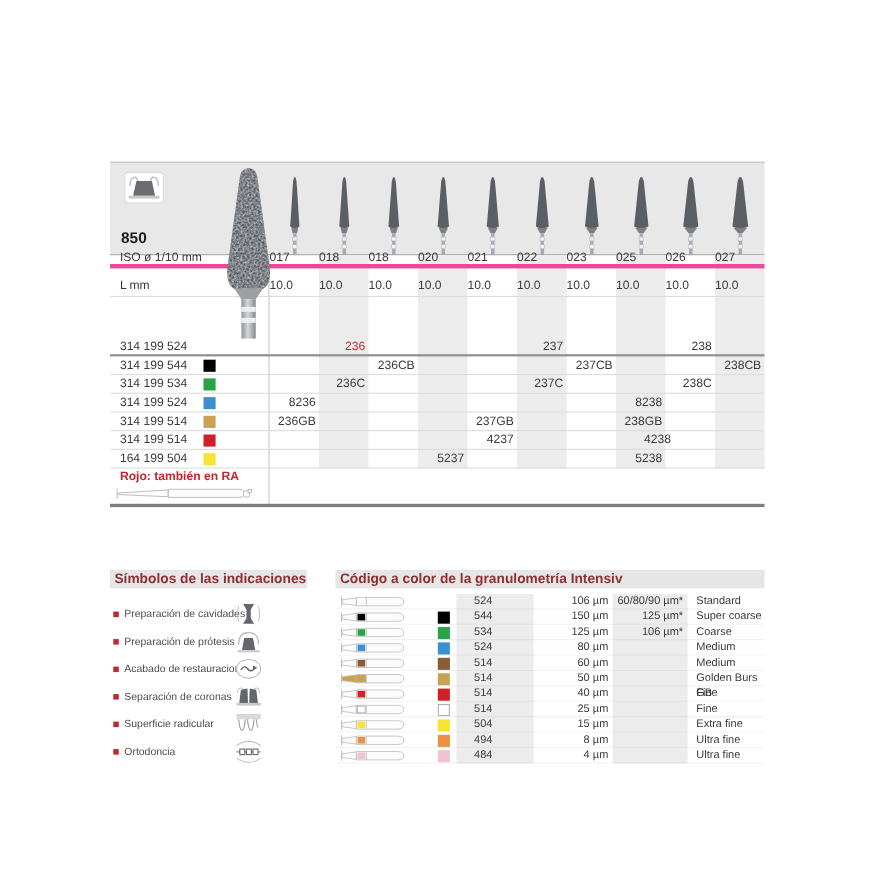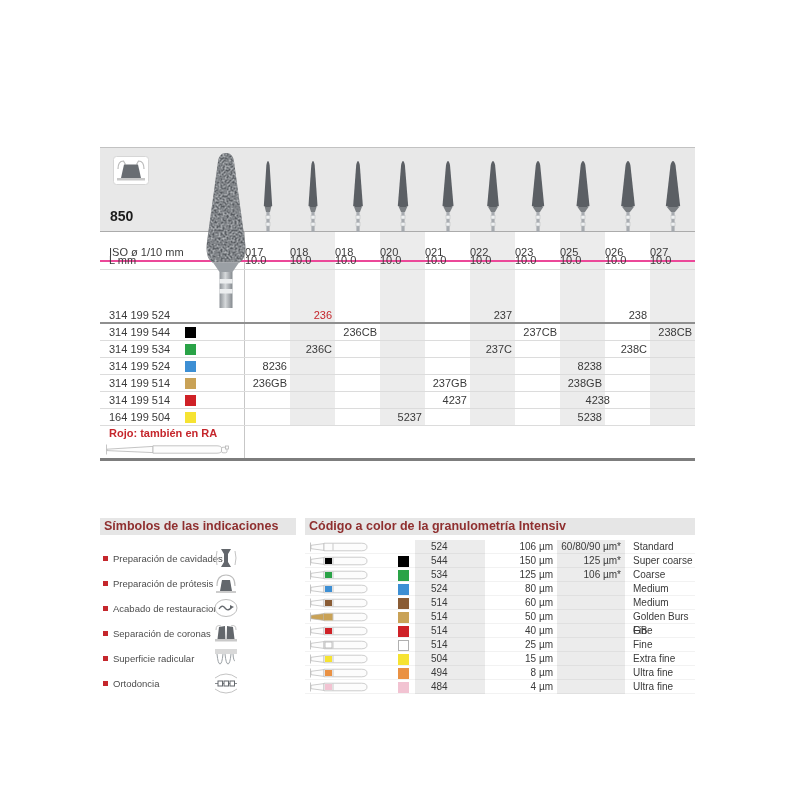--- a/index.html
+++ b/index.html
@@ -10,40 +10,40 @@
   .main-table{position:absolute;left:100px;top:147px;width:595px;height:317px;}
   .header-band{position:absolute;left:0;top:0;width:595px;height:85px;background:#e8e8e8;
                border-top:1px solid #c2c2c2;border-bottom:1px solid #ababab;box-sizing:border-box;}
   .crown-box{position:absolute;left:13px;top:8px;}
   .figure-number{position:absolute;left:10px;bottom:7px;font-size:14px;font-weight:bold;color:#1c1c1c;}
   .col-shade{position:absolute;top:85px;height:194px;width:45px;background:#ececec;}
   .divider-v{position:absolute;left:144px;top:85px;width:1px;height:229px;background:#c7c7c7;z-index:1;}
   .bur-col-icon{position:absolute;top:6px;z-index:1;}
   .big-bur{position:absolute;left:103px;top:5px;z-index:3;}
   .trow{position:absolute;left:0;width:595px;box-sizing:border-box;z-index:2;}
-  .iso-row{top:96px;height:19px;line-height:18px;border-bottom:2px solid #ec4899;font-size:11px;}
+  .iso-row{top:78px;height:19px;line-height:18px;border-bottom:4px solid #ec4899;font-size:11px;}
   .l-row{top:104px;height:19px;line-height:18px;border-bottom:1px solid #dcdcdc;font-size:11px;}
   .fg-row{top:123px;height:37px;border-bottom:1px solid #c4c4c4;}
   .fg-label{position:absolute;left:9px;top:3px;font-size:11px;font-weight:bold;color:#1c1c1c;}
   .fg-icon{position:absolute;left:5px;top:17px;}
   .row-label{position:absolute;left:9px;top:0;}
   .order-row{height:17px;line-height:16px;border-bottom:1px solid #dcdcdc;font-size:11px;}
   .order-row.thick{border-bottom:2px solid #8f8f8f;}
   .code-label{position:absolute;left:9px;top:0;}
   .color-square{position:absolute;left:85px;top:3px;width:11px;height:11px;box-sizing:border-box;}
   .col-val{position:absolute;top:0;width:45px;text-align:left;}
   .cell-val{position:absolute;top:0;width:42px;text-align:right;}
   .rojo-row{top:279px;height:35px;border-bottom:3px solid #7d7d7d;}
   .rojo-note{position:absolute;left:9px;top:1px;font-size:11px;font-weight:bold;color:#c5262c;}
   .ra-icon{position:absolute;left:5px;top:16px;}
 
   
   .section-title{background:#e6e6e6;color:#8f2f2f;font-weight:bold;font-size:12.5px;
                  height:17px;line-height:17px;padding-left:4px;}
-  .symbols{position:absolute;left:100px;top:518px;width:196px;}
+  .symbols{position:absolute;left:100px;top:518px;width:179px;}
   .sym-items{position:absolute;left:0;top:0;width:185px;height:180px;}
   .sym-item{position:absolute;left:0;height:25px;width:160px;}
   .sym-bullet{position:absolute;left:3px;top:10px;width:5px;height:5px;background:#c5262c;}
   .sym-label{position:absolute;left:13px;top:7px;font-size:9.5px;color:#4c4c4c;white-space:nowrap;}
   .sym-icon{position:absolute;left:113px;top:1px;}
 
   .grit{position:absolute;left:305px;top:518px;width:390px;}
   .grit-band{position:absolute;top:22px;height:154px;background:#ececec;}
   .grit-rows{position:absolute;left:0;top:0;width:390px;}
   .grit-row{position:absolute;left:0;width:390px;height:14px;font-size:10px;line-height:14px;

